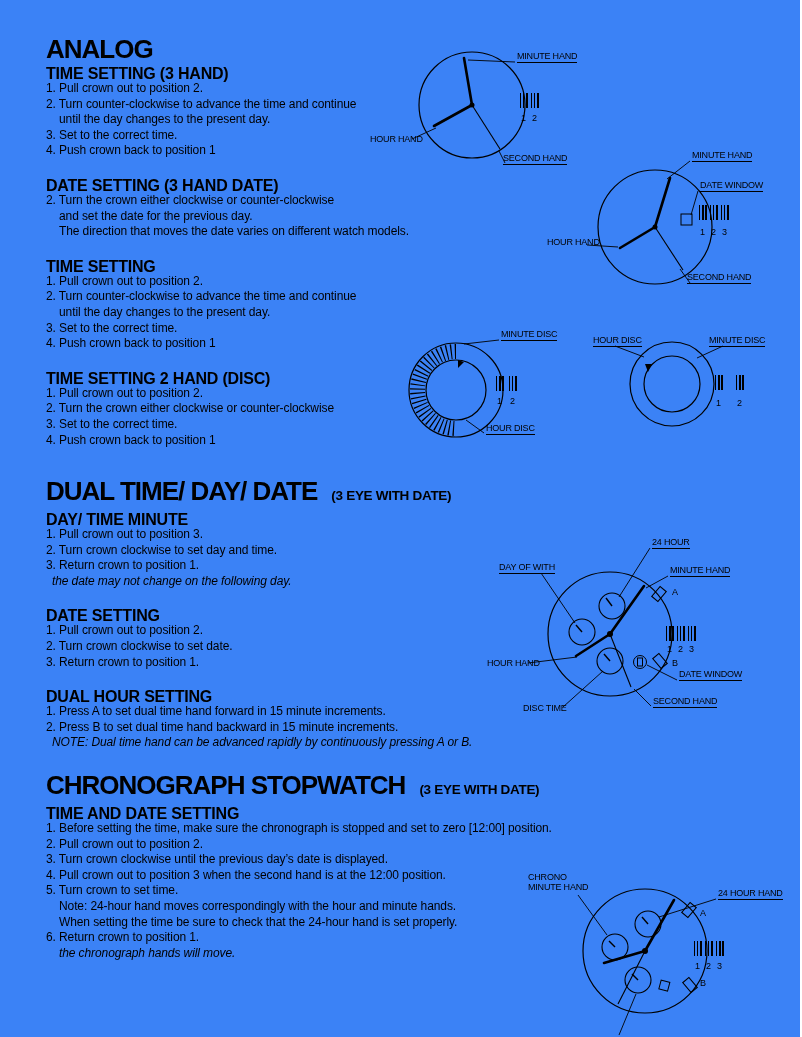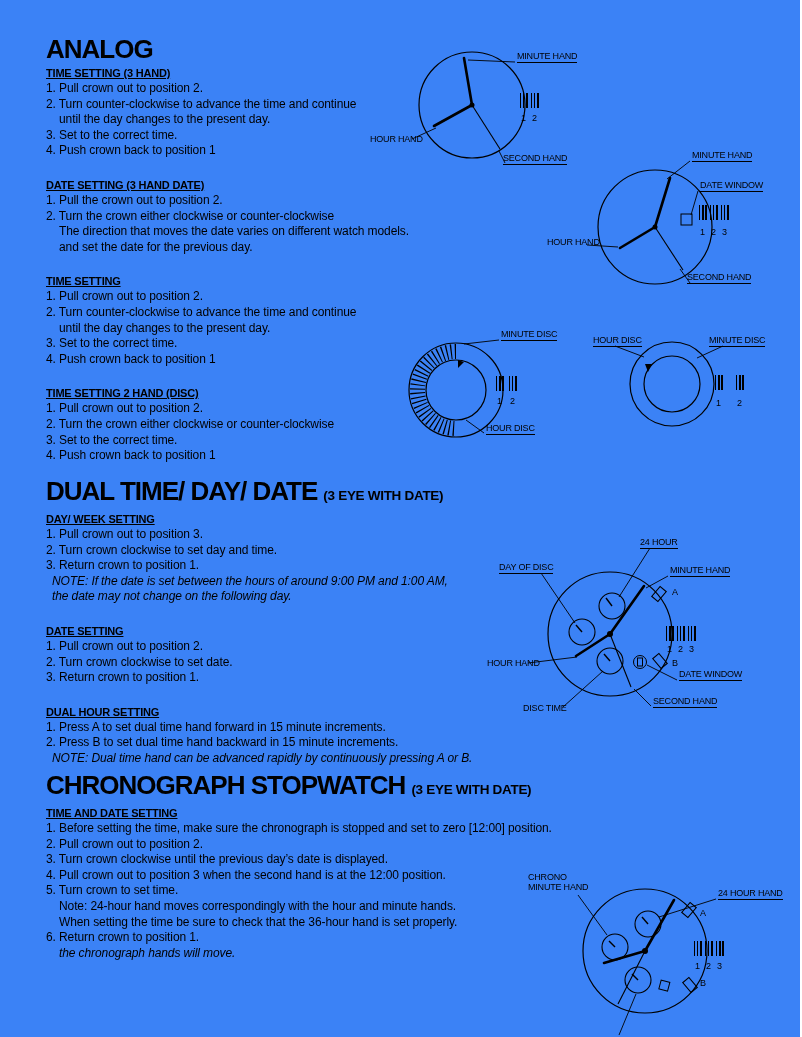--- a/index.html
+++ b/index.html
@@ -3,23 +3,23 @@
 <meta charset="utf-8">
 <style>
   * { margin:0; padding:0; box-sizing:border-box; }
   html,body { background:#fff; }
   .page { position:relative; width:800px; height:1037px; background:#3b82f6; color:#000;
           font-family:"Liberation Sans", sans-serif; overflow:hidden; }
 
   
   .sec { position:absolute; left:46px; width:700px; }
   .sec h1 { font-size:26px; font-weight:700; letter-spacing:-1px; line-height:27px; margin:0 0 3px 0; white-space:nowrap; }
-  .sec h1 .sfx { font-size:13.5px; letter-spacing:-0.3px; margin-left:6px; font-weight:700; }
+  .sec h1 .sfx { font-size:13.5px; letter-spacing:-0.3px; margin-left:14px; font-weight:700; }
   .sub { margin:0 0 19px 0; }
-  .sub h3 { font-size:11px; font-weight:700; line-height:15px; letter-spacing:-0.2px;text-decoration:underline; }
+  .sub h3 { font-size:16px; font-weight:700; line-height:15px; letter-spacing:-0.2px; }
   .sub p { font-size:12px; line-height:15.6px; letter-spacing:-0.1px; }
   p.ind { padding-left:13px; }
   p.it { font-style:italic; }
   p.note { padding-left:6px; font-style:italic; }
 
   
   .diagram { position:absolute; }
   .diagram svg { position:absolute; left:0; top:0; }
   .dlabel { position:absolute; font-size:9px; line-height:10px; white-space:nowrap; letter-spacing:-0.2px; }
   .ul { border-bottom:1px solid #000; padding-bottom:1px; }
@@ -52,24 +52,23 @@
       <h3>TIME SETTING (3 HAND)</h3>
       <p>1. Pull crown out to position 2.</p>
       <p>2. Turn counter-clockwise to advance the time and continue</p>
       <p class="ind">until the day changes to the present day.</p>
       <p>3. Set to the correct time.</p>
       <p>4. Push crown back to position 1</p>
     </div>
 
     <div class="sub">
       <h3>DATE SETTING (3 HAND DATE)</h3>
-      <p>1. Pull the crown out to position 2.</p>
       <p>2. Turn the crown either clockwise or counter-clockwise</p>
+      <p class="ind">and set the date for the previous day.</p>
       <p class="ind">The direction that moves the date varies on different watch models.</p>
-      <p class="ind">and set the date for the previous day.</p>
     </div>
 
     <div class="sub">
       <h3>TIME SETTING</h3>
       <p>1. Pull crown out to position 2.</p>
       <p>2. Turn counter-clockwise to advance the time and continue</p>
       <p class="ind">until the day changes to the present day.</p>
       <p>3. Set to the correct time.</p>
       <p>4. Push crown back to position 1</p>
     </div>
@@ -80,25 +79,24 @@
       <p>2. Turn the crown either clockwise or counter-clockwise</p>
       <p>3. Set to the correct time.</p>
       <p>4. Push crown back to position 1</p>
     </div>
   </section>
 
   <section class="sec" style="top:478px">
     <h1><span>DUAL TIME/ DAY/ DATE</span><span class="sfx">(3 EYE WITH DATE)</span></h1>
 
     <div class="sub">
-      <h3>DAY/ WEEK SETTING</h3>
+      <h3>DAY/ TIME MINUTE</h3>
       <p>1. Pull crown out to position 3.</p>
       <p>2. Turn crown clockwise to set day and time.</p>
       <p>3. Return crown to position 1.</p>
-      <p class="note">NOTE: If the date is set between the hours of around 9:00 PM and 1:00 AM,</p>
       <p class="note">the date may not change on the following day.</p>
     </div>
 
     <div class="sub">
       <h3>DATE SETTING</h3>
       <p>1. Pull crown out to position 2.</p>
       <p>2. Turn crown clockwise to set date.</p>
       <p>3. Return crown to position 1.</p>
     </div>
 
@@ -114,21 +112,21 @@
     <h1><span>CHRONOGRAPH STOPWATCH</span><span class="sfx">(3 EYE WITH DATE)</span></h1>
 
     <div class="sub">
       <h3>TIME AND DATE SETTING</h3>
       <p>1. Before setting the time, make sure the chronograph is stopped and set to zero [12:00] position.</p>
       <p>2. Pull crown out to position 2.</p>
       <p>3. Turn crown clockwise until the previous day’s date is displayed.</p>
       <p>4. Pull crown out to position 3 when the second hand is at the 12:00 position.</p>
       <p>5. Turn crown to set time.</p>
       <p class="ind">Note: 24-hour hand moves correspondingly with the hour and minute hands.</p>
-      <p class="ind">When setting the time be sure to check that the 36-hour hand is set properly.</p>
+      <p class="ind">When setting the time be sure to check that the 24-hour hand is set properly.</p>
       <p>6. Return crown to position 1.</p>
       <p class="ind it">the chronograph hands will move.</p>
     </div>
   </section>
 
   <div class="diagram" style="left:360px;top:46px;width:235px;height:130px">
     <svg width="235" height="130" viewBox="0 0 235 130">
       <circle class="c" cx="112" cy="59" r="53"></circle>
       <g class="hands">
         <line class="hand" x1="112" y1="59" x2="104" y2="12"></line>
@@ -245,22 +243,22 @@
       <g class="ldrs">
         <line x1="172" y1="18" x2="141" y2="67"></line>
         <line x1="63" y1="43" x2="97" y2="93"></line>
         <line x1="190" y1="46" x2="168" y2="58"></line>
         <line x1="50" y1="133" x2="99" y2="127"></line>
         <line x1="199" y1="150" x2="169" y2="135"></line>
         <line x1="173" y1="176" x2="156" y2="159"></line>
         <line x1="85" y1="177" x2="125" y2="141"></line>
       </g>
     </svg>
-    <span class="dlabel ul" style="left:162px;top:7px">24 HOUR</span>
-    <span class="dlabel ul" style="left:21px;top:32px">DAY OF DISC</span>
+    <span class="dlabel ul" style="left:174px;top:7px">24 HOUR</span>
+    <span class="dlabel ul" style="left:21px;top:32px">DAY OF WITH</span>
     <span class="dlabel ul" style="left:192px;top:35px">MINUTE HAND</span>
     <span class="dlabel" style="left:194px;top:57px">A</span>
     <span class="dlabel" style="left:9px;top:128px">HOUR HAND</span>
     <span class="dlabel" style="left:194px;top:128px">B</span>
     <span class="dlabel ul" style="left:201px;top:139px">DATE WINDOW</span>
     <span class="dlabel ul" style="left:175px;top:166px">SECOND HAND</span>
     <span class="dlabel" style="left:45px;top:173px">DISC TIME</span>
     <div class="cb" style="left:188px;top:96px"></div>
     <div class="cb" style="left:199px;top:96px"></div>
     <div class="cb" style="left:210px;top:96px"></div>

